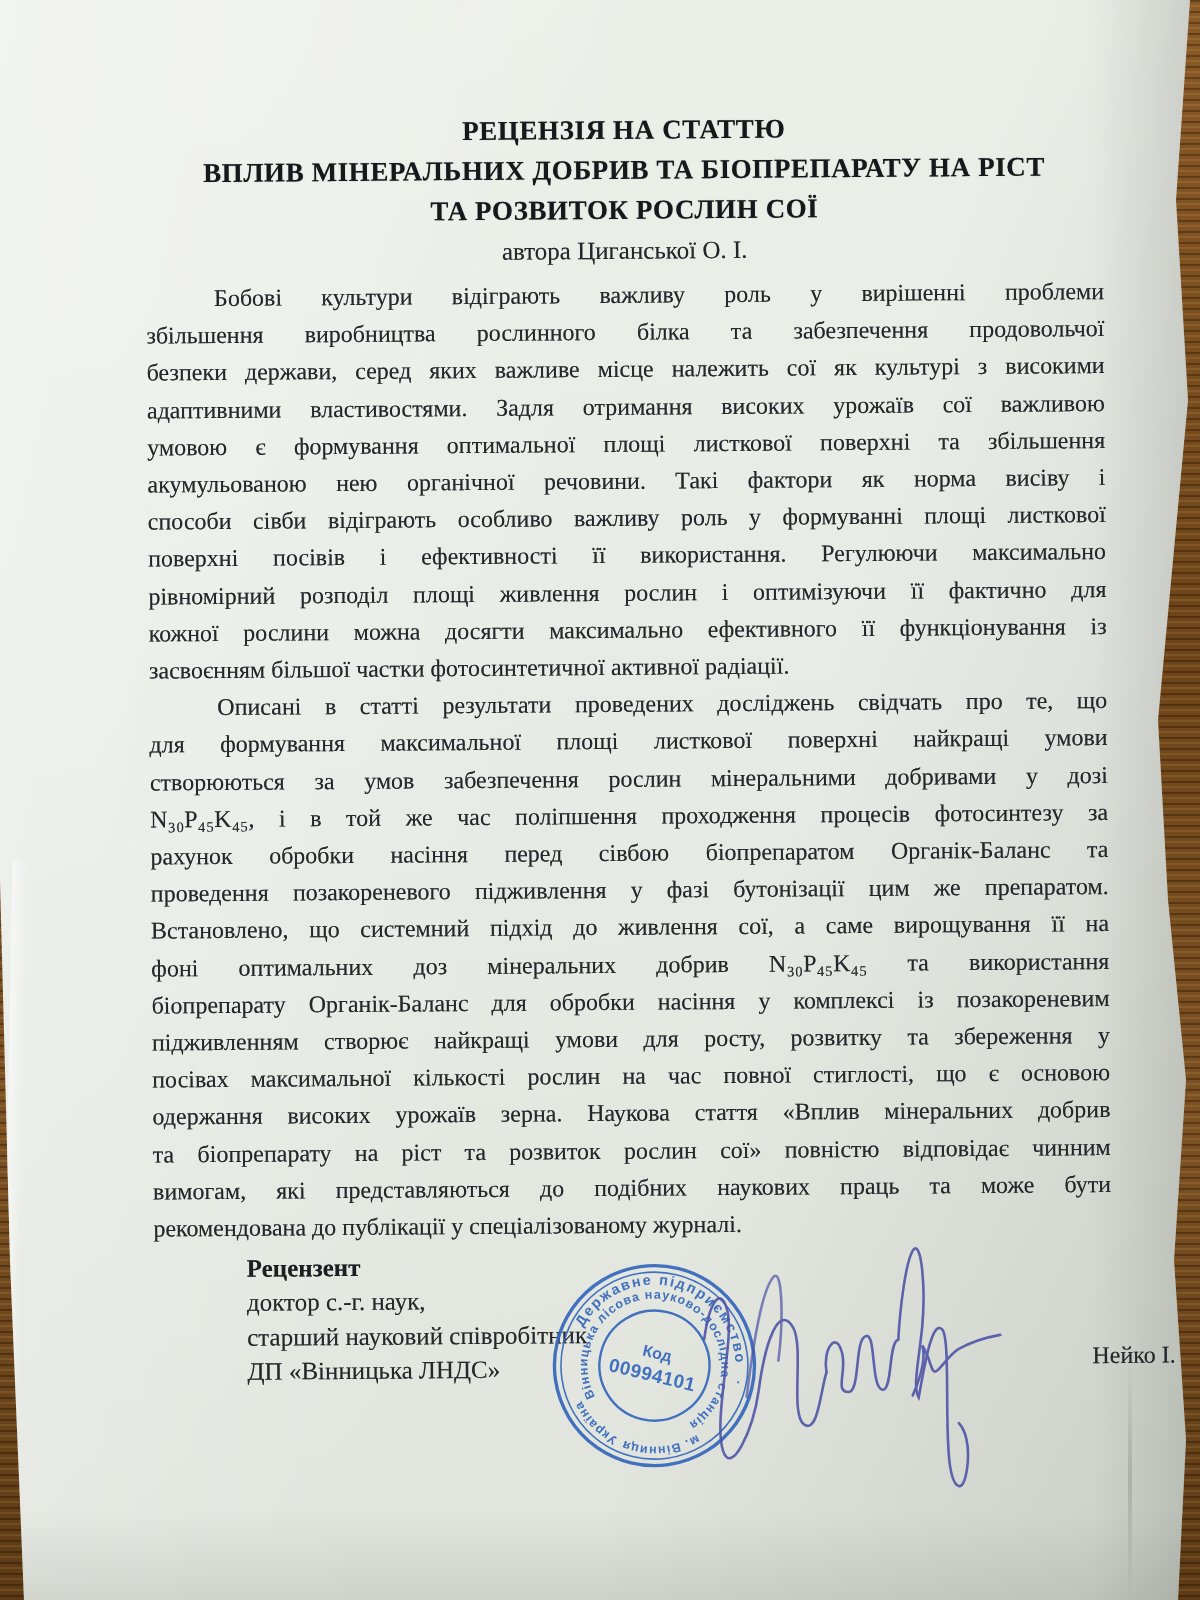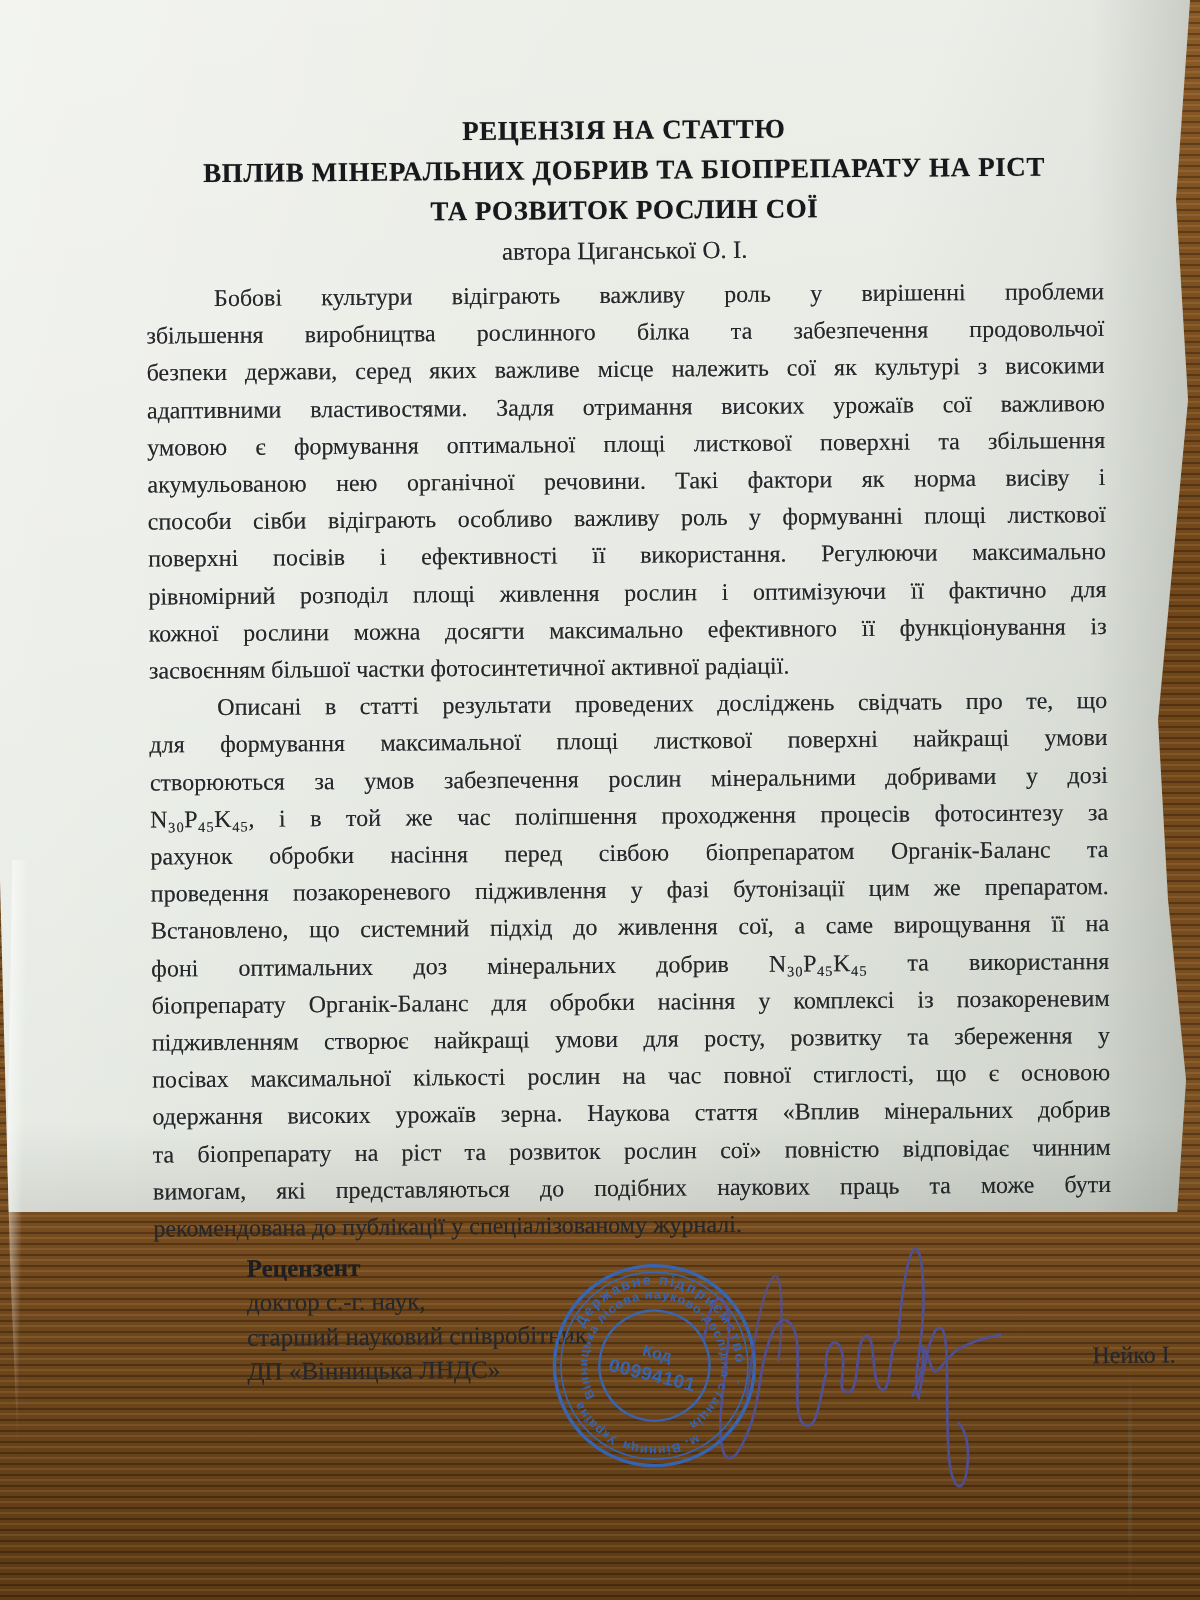--- a/index.html
+++ b/index.html
@@ -5,21 +5,21 @@
   html,body{margin:0;padding:0;}
   body{
     width:1200px;height:1600px;overflow:hidden;
     font-family:"Liberation Serif","DejaVu Serif",serif;
     background:
       repeating-linear-gradient(to bottom,
         rgba(0,0,0,.28) 0 2px, rgba(0,0,0,0) 2px 5px,
         rgba(255,220,160,.10) 5px 7px, rgba(0,0,0,0) 7px 11px),
       linear-gradient(to bottom,#8a5a26,#6e4418 40%,#7d5122 70%,#5d3a14);
   }
-  .photo{position:relative;width:1200px;height:1212px;}
+  .photo{position:relative;width:1200px;height:1600px;}
 
   
   .paper{
     position:absolute;inset:0;
     clip-path:polygon(
       0px 0px, 1190px 0px, 1176px 200px, 1188px 400px, 1158px 720px,
       1168px 900px, 1186px 1080px, 1174px 1260px, 1186px 1440px, 1178px 1600px,
       24px 1600px, 10px 1260px, 0px 880px);
     background:
       linear-gradient(100deg, rgba(255,255,255,.30), rgba(255,255,255,0) 45%),

